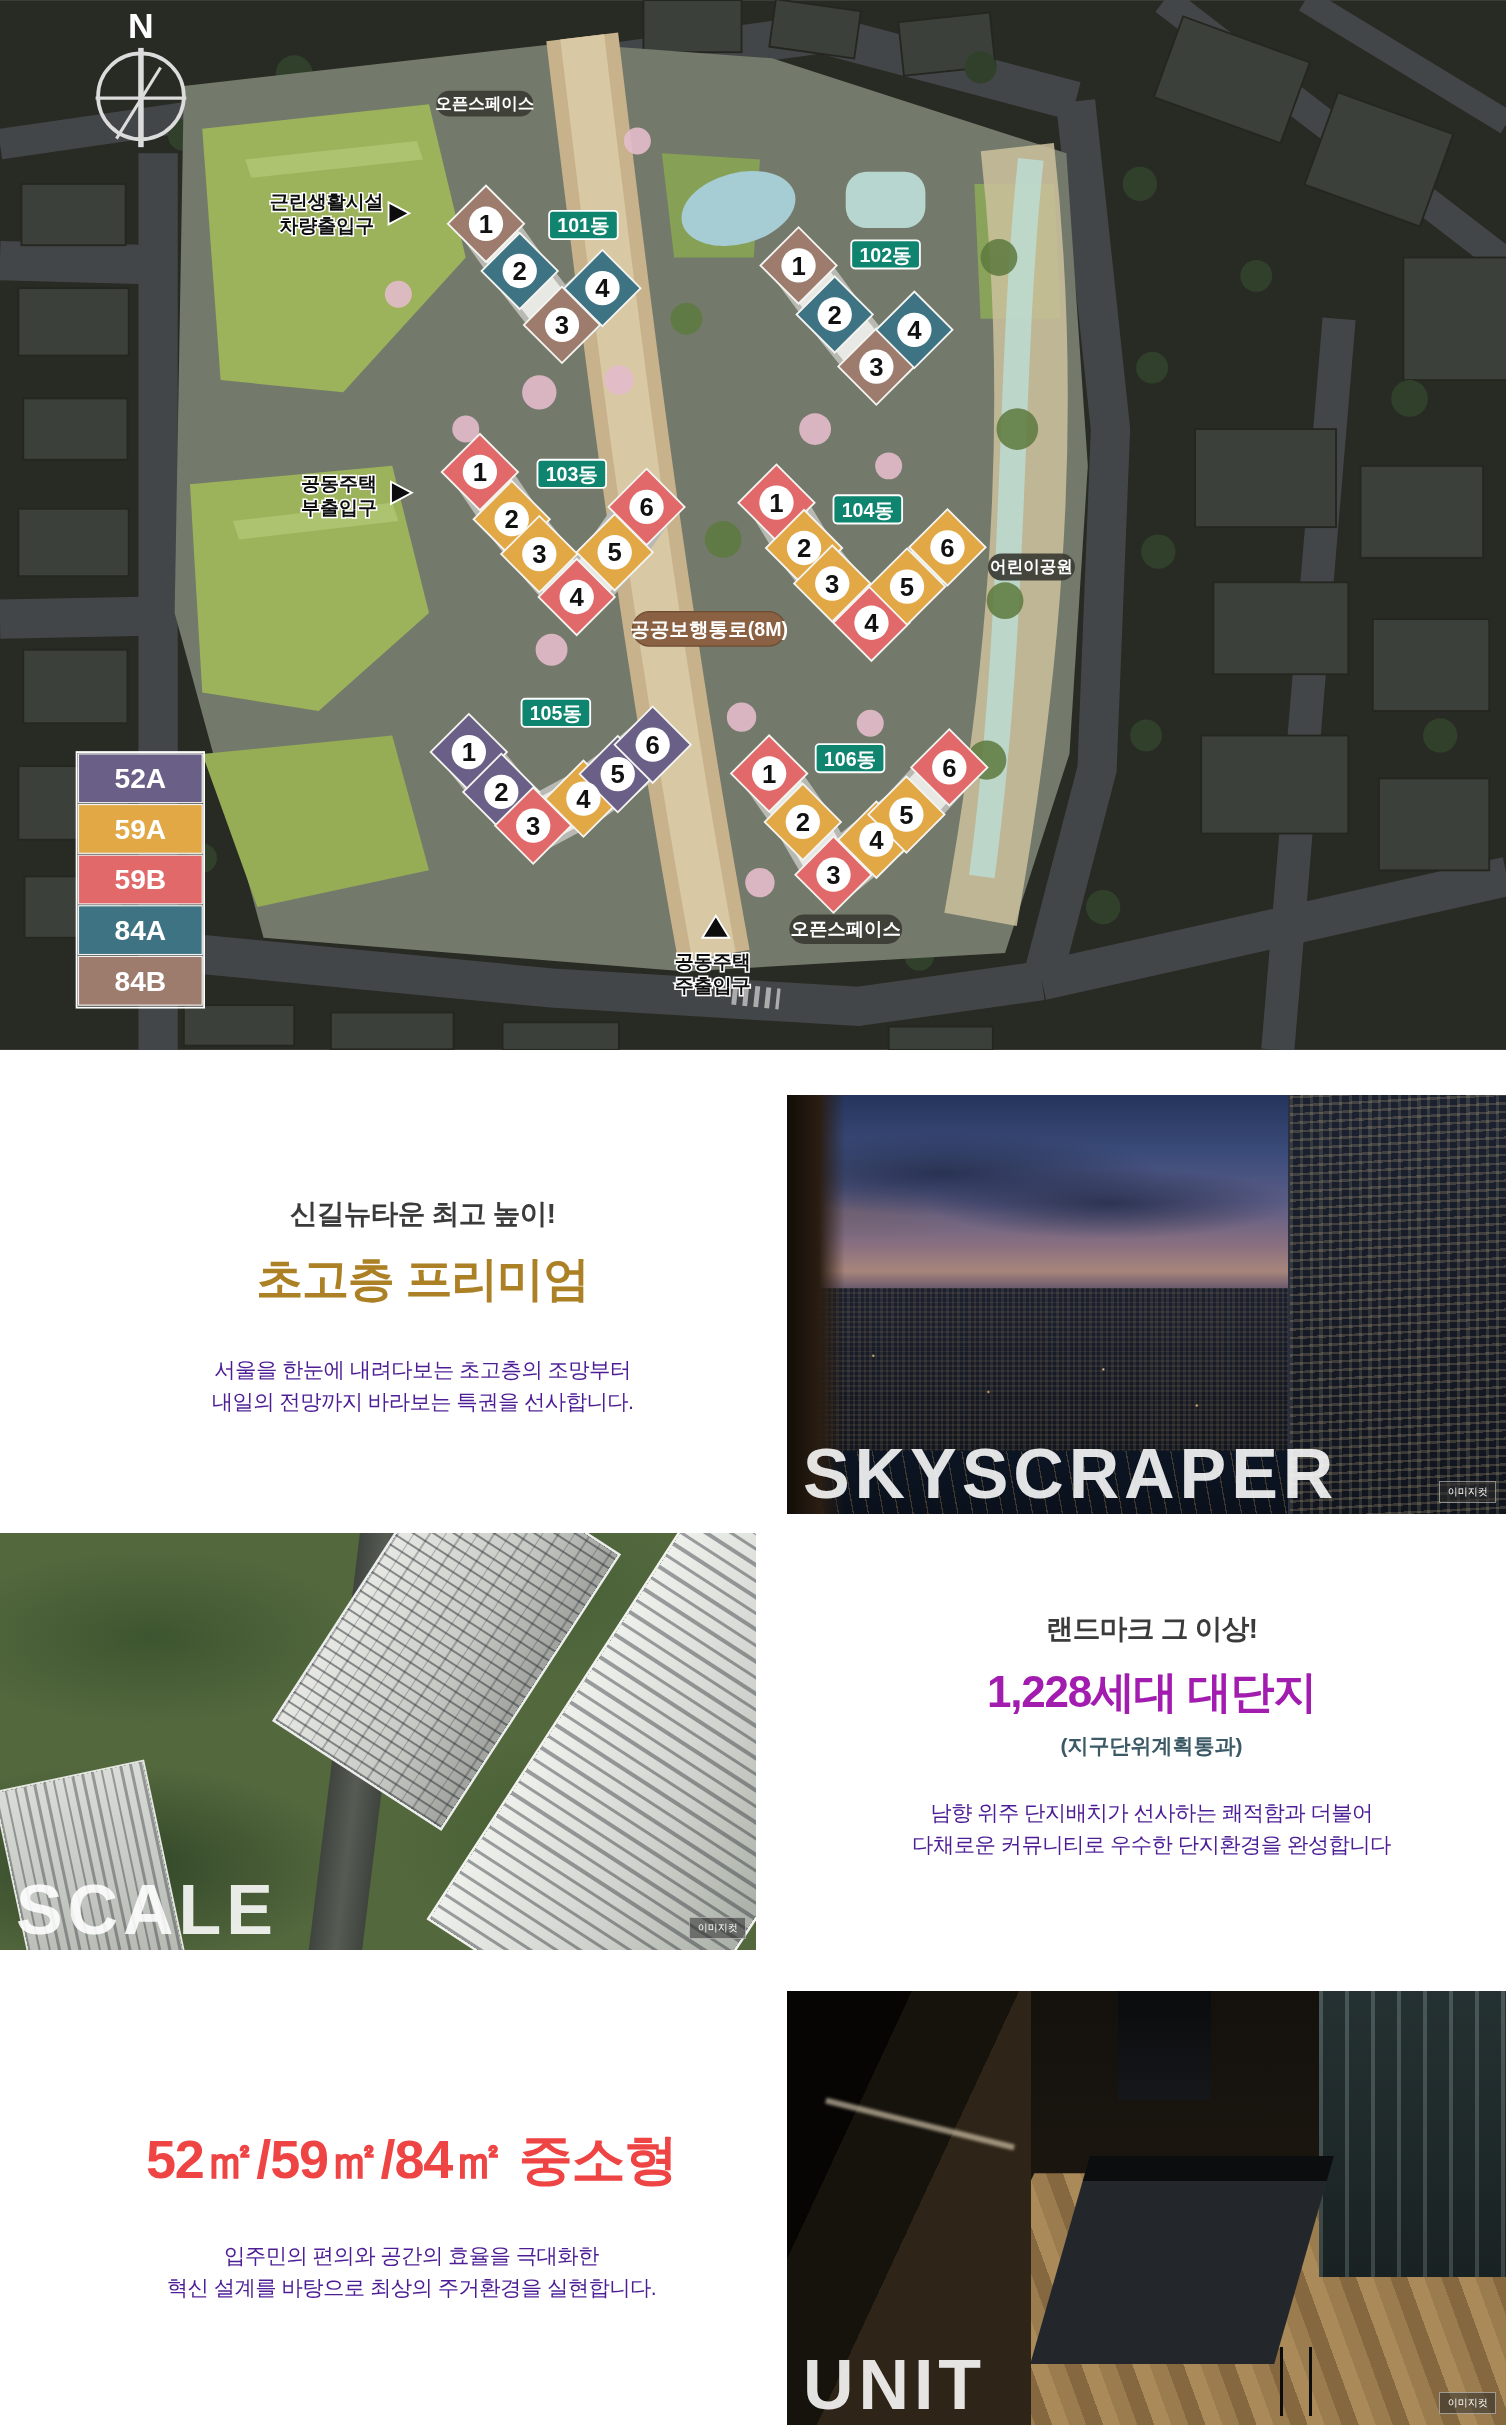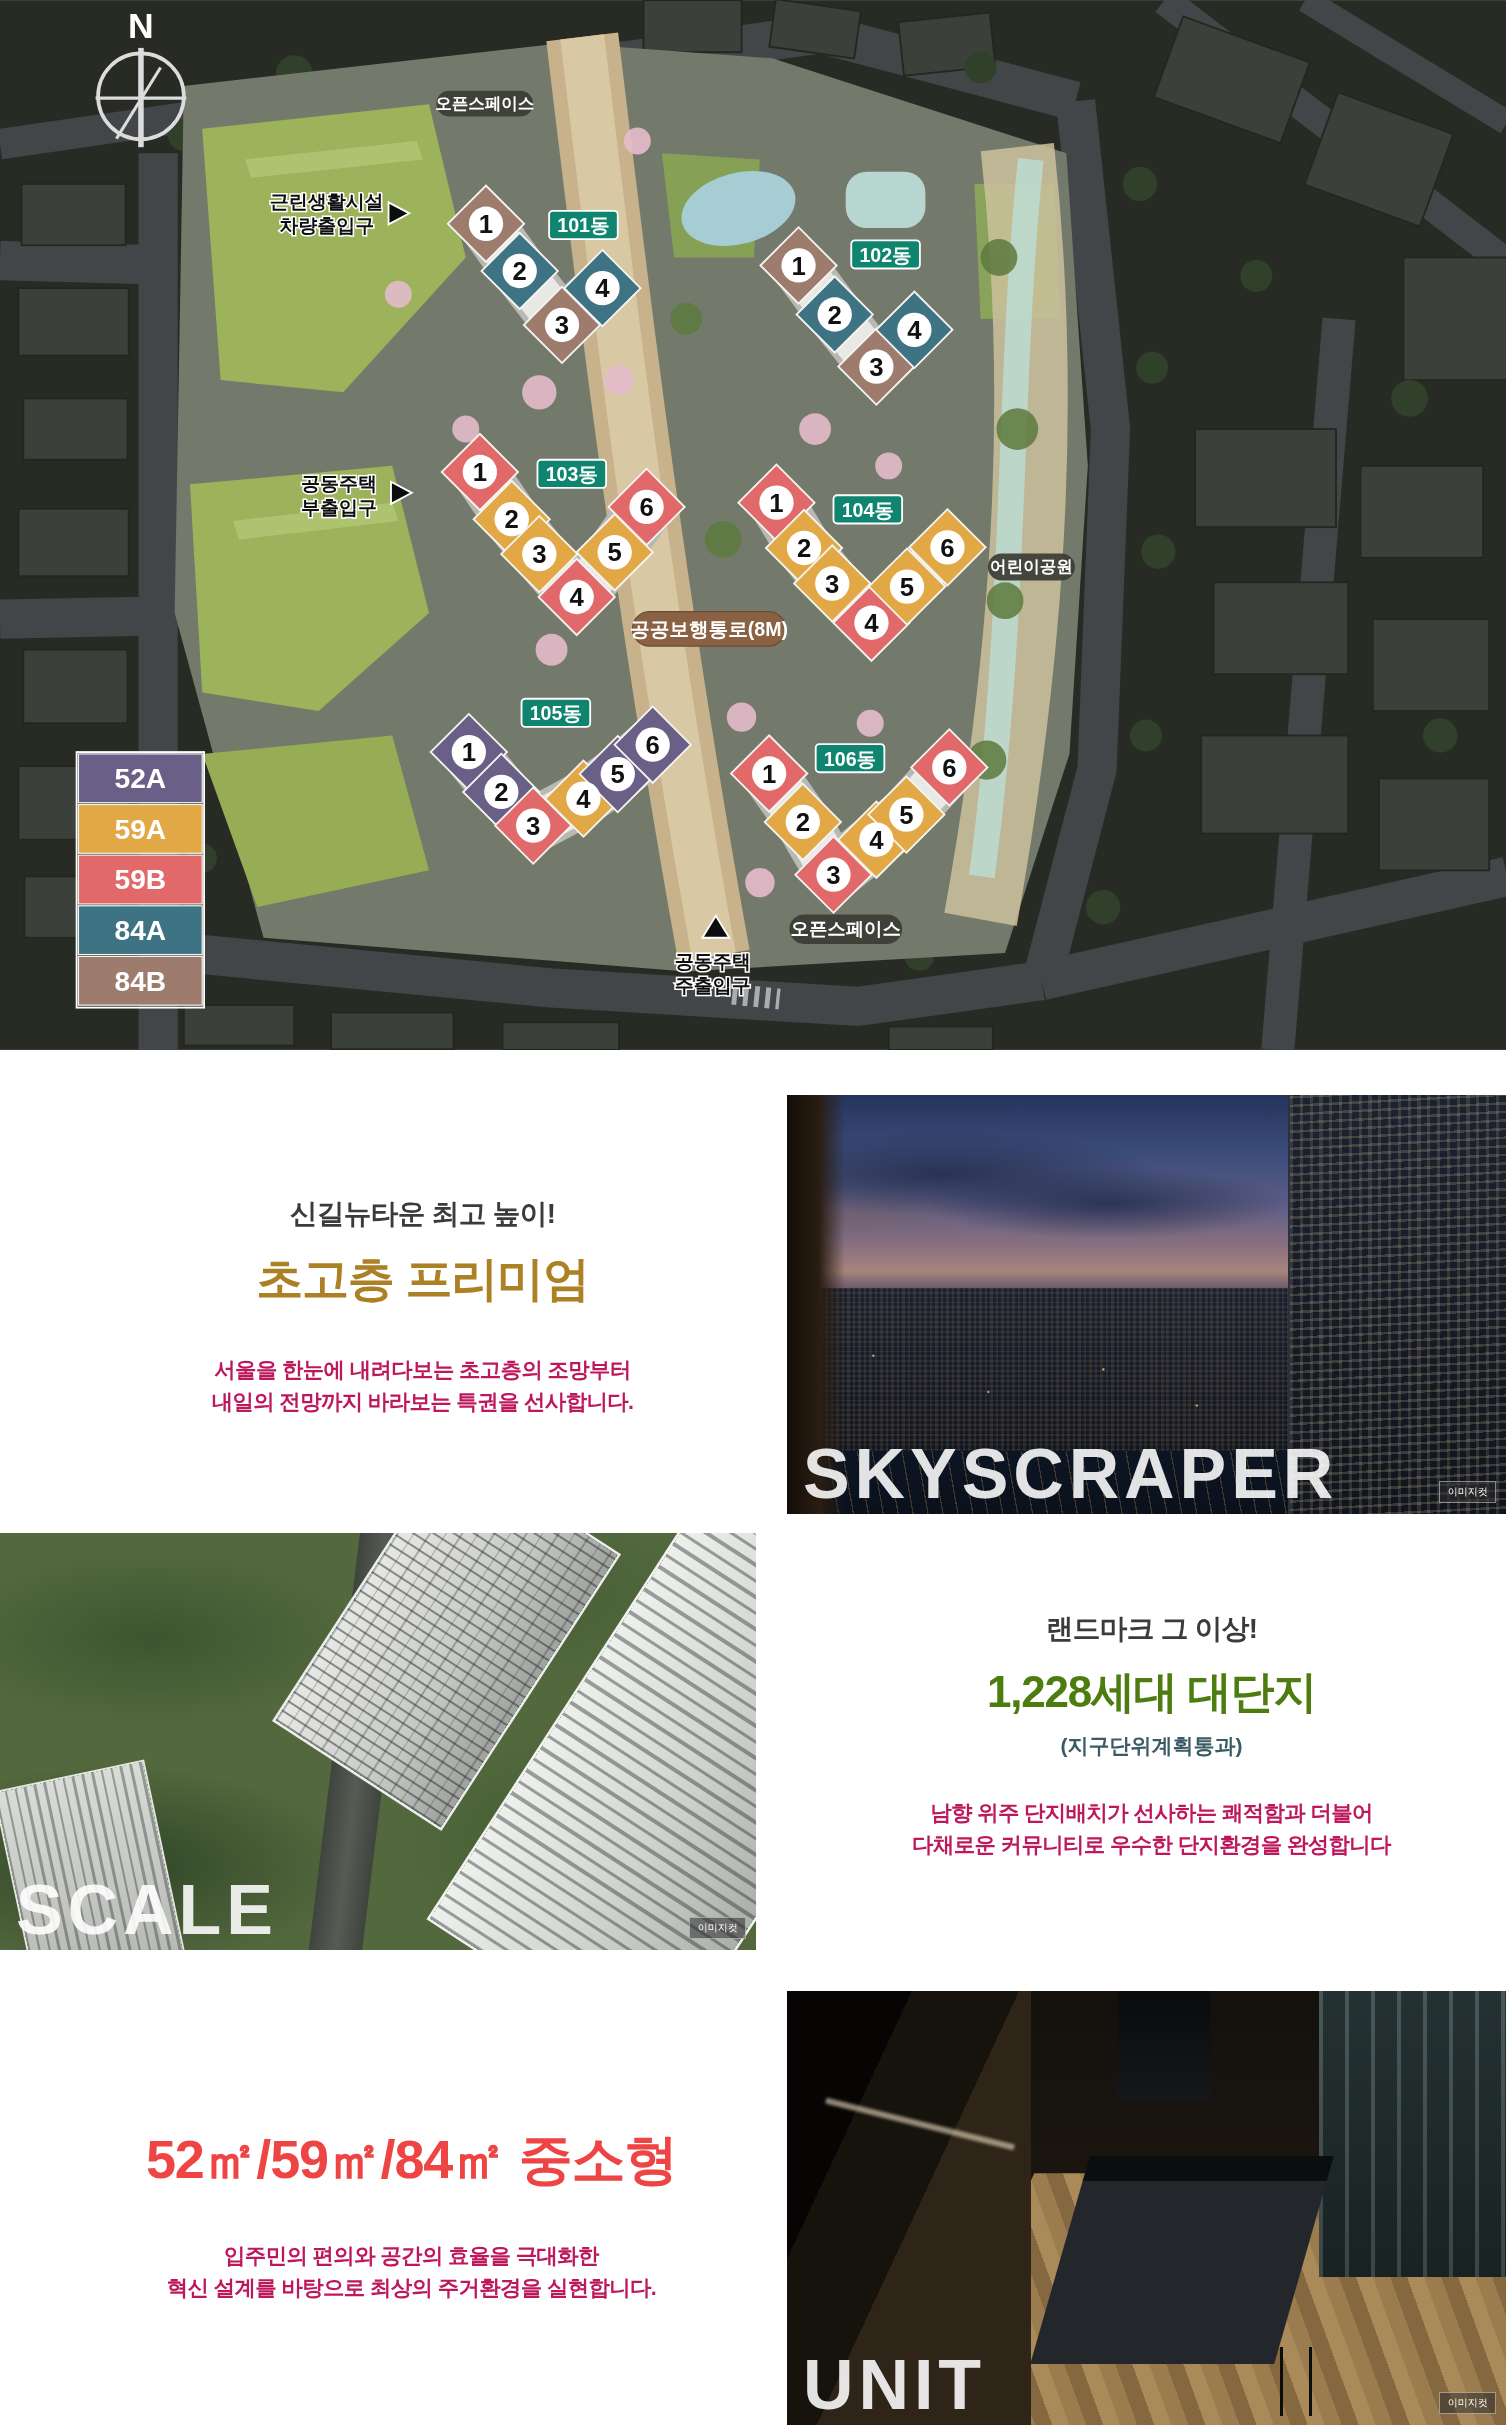--- a/index.html
+++ b/index.html
@@ -8,21 +8,21 @@
   
   #siteplan{position:absolute;left:0;top:0;width:1507px;height:1050px;}
   #plan-svg text{font-family:"Liberation Sans", sans-serif;}
   .map-pill-text{fill:#ffffff;font-weight:bold;}
   .outlined-label{fill:#0e0e0e;stroke:#ffffff;stroke-width:5;paint-order:stroke;font-weight:800;}
   
   .ftext{position:absolute;text-align:center;}
   .eyebrow{font-size:27.6px;font-weight:800;color:#3b3b3b;letter-spacing:-0.6px;}
   .headline{font-size:47px;font-weight:800;letter-spacing:-1.2px;margin-top:16px;}
   .subhead{font-size:21px;font-weight:800;margin-top:9.8px;}
-  .bodytext{font-size:21.4px;color:#be185d;line-height:1.5;margin-top:43px;letter-spacing:-0.6px;font-weight:bold;}
+  .bodytext{font-size:21.4px;color:#4c1d95;line-height:1.5;margin-top:43px;letter-spacing:-0.6px;}
   .photo{position:absolute;overflow:hidden;background:#222;}
   .photo-word{position:absolute;left:16px;bottom:4.9px;font-size:70px;font-weight:700;
               letter-spacing:4.9px;color:rgba(255,255,255,0.88);line-height:1;}
   .photo-tag{position:absolute;right:9.8px;bottom:11px;background:rgba(45,45,45,0.55);
              color:#fff;font-size:10px;padding:3.1px 7.4px;border:0.6px solid rgba(255,255,255,0.45);}
   
   .sky{background:linear-gradient(180deg,#25345c 0%,#3c4c7a 14%,#5d5d86 26%,#8a7080 36%,
        #a8857b 42%,#4f4666 48%,#23283c 55%,#141824 72%,#0d1018 100%);}
   .sky .clouds{position:absolute;left:0;top:6%;width:72%;height:32%;
        background:radial-gradient(60% 45% at 30% 40%, rgba(35,45,75,.85), transparent 70%),
@@ -419,21 +419,21 @@
   <div class="photo scalephoto" style="left:0px;top:1533px;width:756px;height:417px;">
     <div class="road"></div>
     <div class="towerA"></div>
     <div class="towerB"></div>
     <div class="towerC"></div>
     <span class="photo-word">SCALE</span>
     <span class="photo-tag">이미지컷</span>
   </div>
   <div class="ftext" style="left:888px;top:1610px;width:527px;">
     <div class="eyebrow">랜드마크 그 이상!</div>
-    <div class="headline" style="color:#4d7c0f;font-size:44px;">1,228세대 대단지</div>
+    <div class="headline" style="color:#a21caf;font-size:44px;">1,228세대 대단지</div>
     <div class="subhead" style="color:#3b5a66;">(지구단위계획통과)</div>
     <div class="bodytext" style="margin-top:37px;">
       <div>남향 위주 단지배치가 선사하는 쾌적함과 더불어</div>
       <div>다채로운 커뮤니티로 우수한 단지환경을 완성합니다</div>
     </div>
   </div>
 
   <div class="ftext" style="left:61px;top:2108px;width:701px;">
     <div class="headline" style="color:#ef4444;font-size:54px;">52㎡/59㎡/84㎡ 중소형</div>
     <div class="bodytext">

